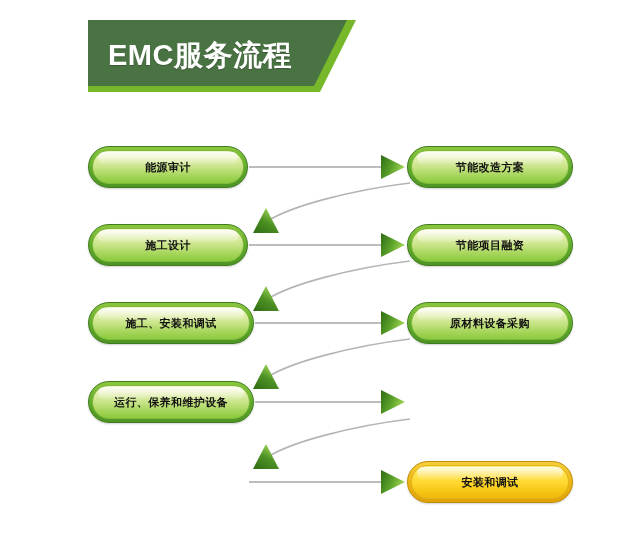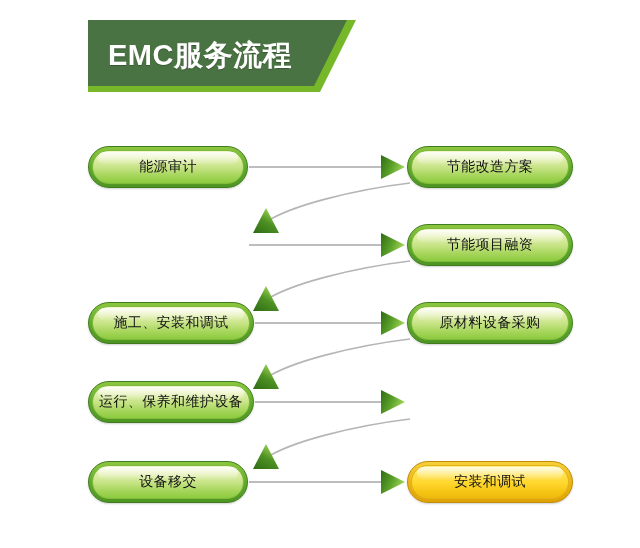--- a/index.html
+++ b/index.html
@@ -85,22 +85,22 @@
     border-radius: 8px 8px 10px 10px;
     background: linear-gradient(to bottom, rgba(255,255,255,0.80), rgba(255,255,255,0.04));
     pointer-events: none;
   }
   .node .node-label {
     position: absolute;
     inset: 0;
     display: flex;
     align-items: center;
     justify-content: center;
-    font-size: 14px;
-    font-weight: normal;
+    font-size: 11px;
+    font-weight: bold;
     color: #121212;
     letter-spacing: 0.4px;
     white-space: nowrap;
     z-index: 3;
   }
 
   
   .node.green .pill-outer {
     background: linear-gradient(to bottom, #8cc63f 0%, #5ea92b 55%, #4e9424 100%);
     border: 1px solid #3f7c1d;
@@ -207,41 +207,41 @@
     </g>
   </svg>
 
   <div class="node green" style="left:88px; top:146px;">
     <div class="pill-outer"></div>
     <div class="pill-inner"></div>
     <div class="gloss"></div>
     <div class="node-label">能源审计</div>
   </div>
 
+  <div class="node green" style="left:88px; top:224px;">
+    <div class="pill-outer"></div>
+    <div class="pill-inner"></div>
+    <div class="gloss"></div>
+    <div class="node-label">施工设计</div>
+  </div>
 
   <div class="node green wide" style="left:88px; top:302px;text-align:right;">
     <div class="pill-outer"></div>
     <div class="pill-inner"></div>
     <div class="gloss"></div>
     <div class="node-label">施工、安装和调试</div>
   </div>
 
   <div class="node green wide" style="left:88px; top:381px;">
     <div class="pill-outer"></div>
     <div class="pill-inner"></div>
     <div class="gloss"></div>
     <div class="node-label">运行、保养和维护设备</div>
   </div>
 
-  <div class="node green" style="left:88px; top:461px;">
-    <div class="pill-outer"></div>
-    <div class="pill-inner"></div>
-    <div class="gloss"></div>
-    <div class="node-label">设备移交</div>
-  </div>
 
   <div class="node green wide" style="left:407px; top:146px;text-align:right;">
     <div class="pill-outer"></div>
     <div class="pill-inner"></div>
     <div class="gloss"></div>
     <div class="node-label">节能改造方案</div>
   </div>
 
   <div class="node green wide" style="left:407px; top:224px;">
     <div class="pill-outer"></div>

